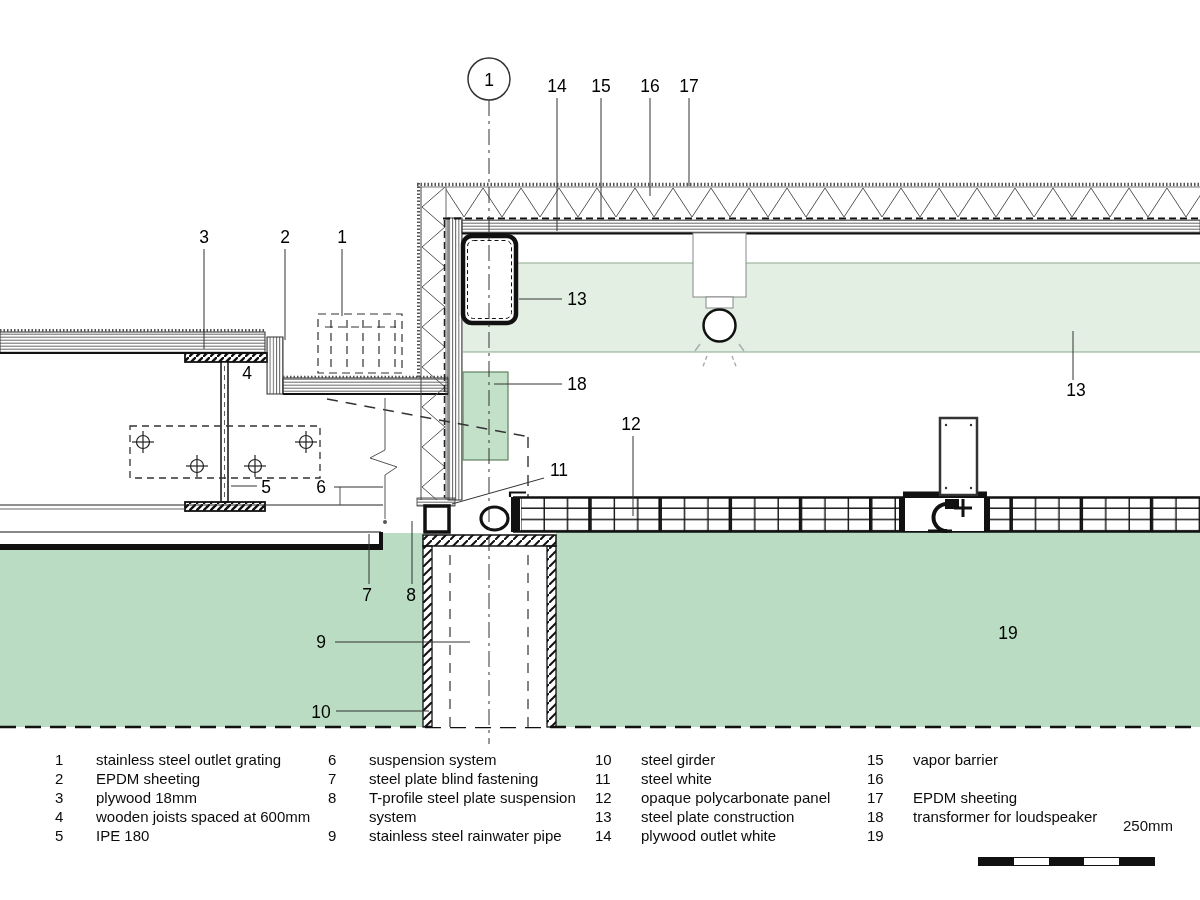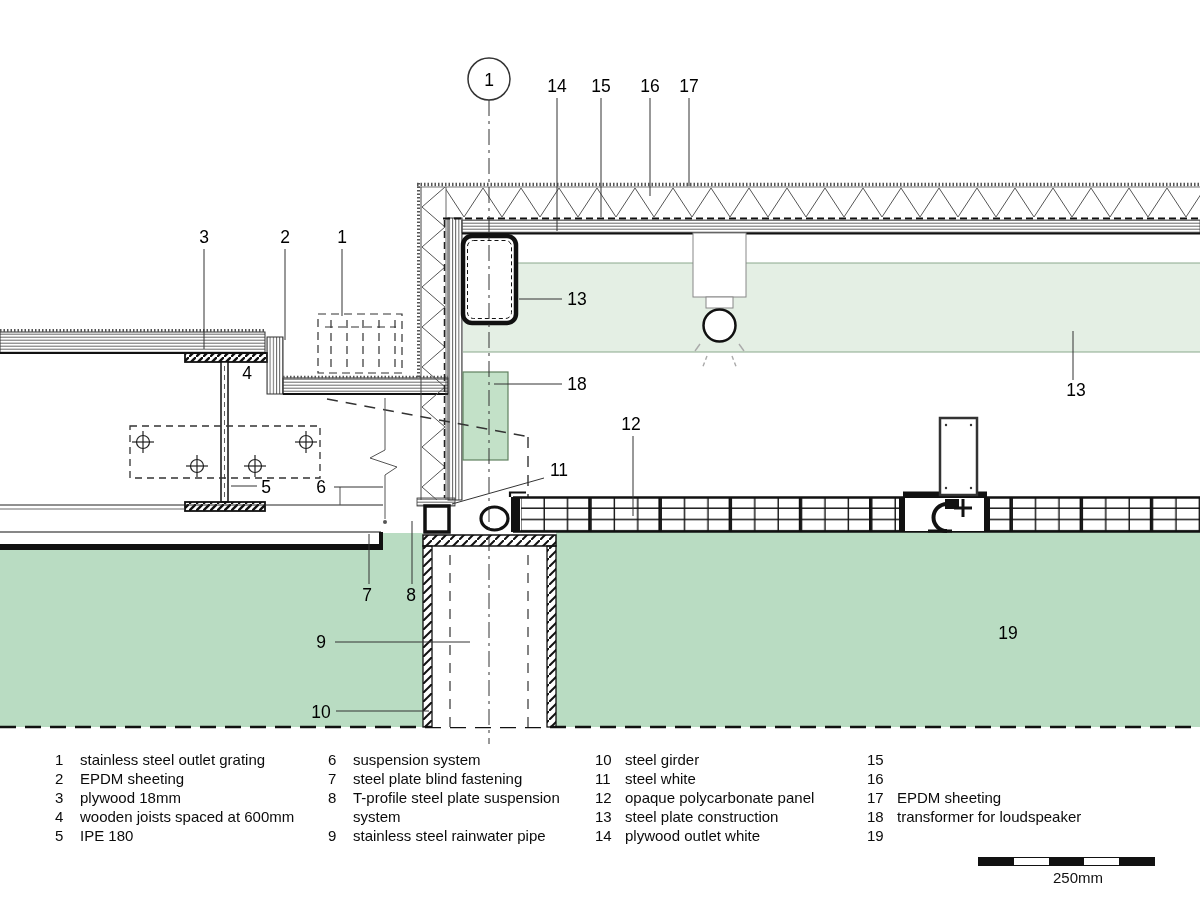--- a/index.html
+++ b/index.html
@@ -5,26 +5,26 @@
   html,body{margin:0;padding:0;background:#ffffff;}
   #stage{position:relative;width:1200px;height:900px;background:#ffffff;overflow:hidden;
          font-family:"Liberation Sans",sans-serif;color:#111;}
   #dwg{position:absolute;left:0;top:0;}
   .callout{font-family:"Liberation Sans",sans-serif;font-size:17.5px;fill:#000;}
   .legend{position:absolute;top:750px;font-size:15px;line-height:19px;color:#0b0b0b;}
   .lcol{position:absolute;top:0;}
   .li{display:flex;align-items:flex-start;}
   .li .num{flex:0 0 25px;}
   .lcol3 .li .num,.lcol4 .li .num{flex:0 0 30px;}
-  .li .lab{flex:1 1 auto;}
+  .li .lab{flex:1 1 auto;margin-left:16px;}
   .scalebar{position:absolute;left:978px;top:857px;width:175px;height:7px;
             border:1px solid #111;display:flex;}
   .scalebar span{flex:1 1 auto;height:100%;}
   .sb-b{background:#111;} .sb-w{background:#fff;}
-  .scalelabel{position:absolute;left:1053px;top:869px;width:120px;font-size:15px;}
+  .scalelabel{position:absolute;left:1053px;top:817px;width:120px;text-align:right;font-size:15px;}
 </style>
 </head>
 <body>
 
 <div id="stage">
 
 <svg id="dwg" width="1200" height="900" viewBox="0 0 1200 900">
   <defs>
     <pattern id="hl" width="8" height="3" patternUnits="userSpaceOnUse">
       <line x1="0" y1="1.2" x2="8" y2="1.2" stroke="#555" stroke-width="0.9"></line>
@@ -322,20 +322,21 @@
         </div>
     <div class="li">
           <span class="num">14</span>
           <span class="lab">plywood outlet white</span>
         </div>
   </div>
 
   <div class="lcol lcol4" style="left:867px;width:260px;">
     <div class="li">
           <span class="num">15</span>
+          <span class="lab">vapor barrier</span>
         </div>
     <div class="li">
           <span class="num">16</span>
         </div>
     <div class="li">
           <span class="num">17</span>
           <span class="lab">EPDM sheeting</span>
         </div>
     <div class="li">
           <span class="num">18</span>

